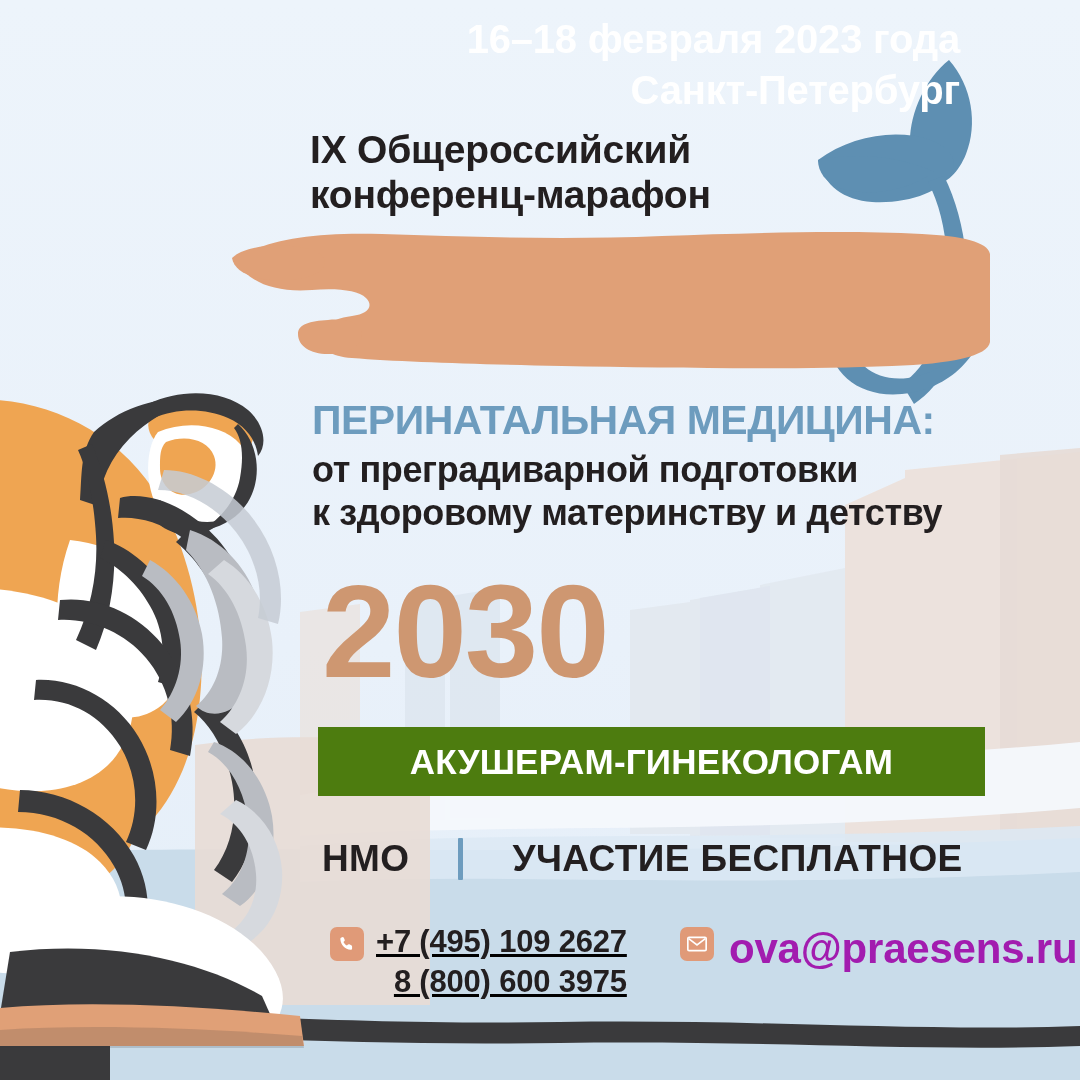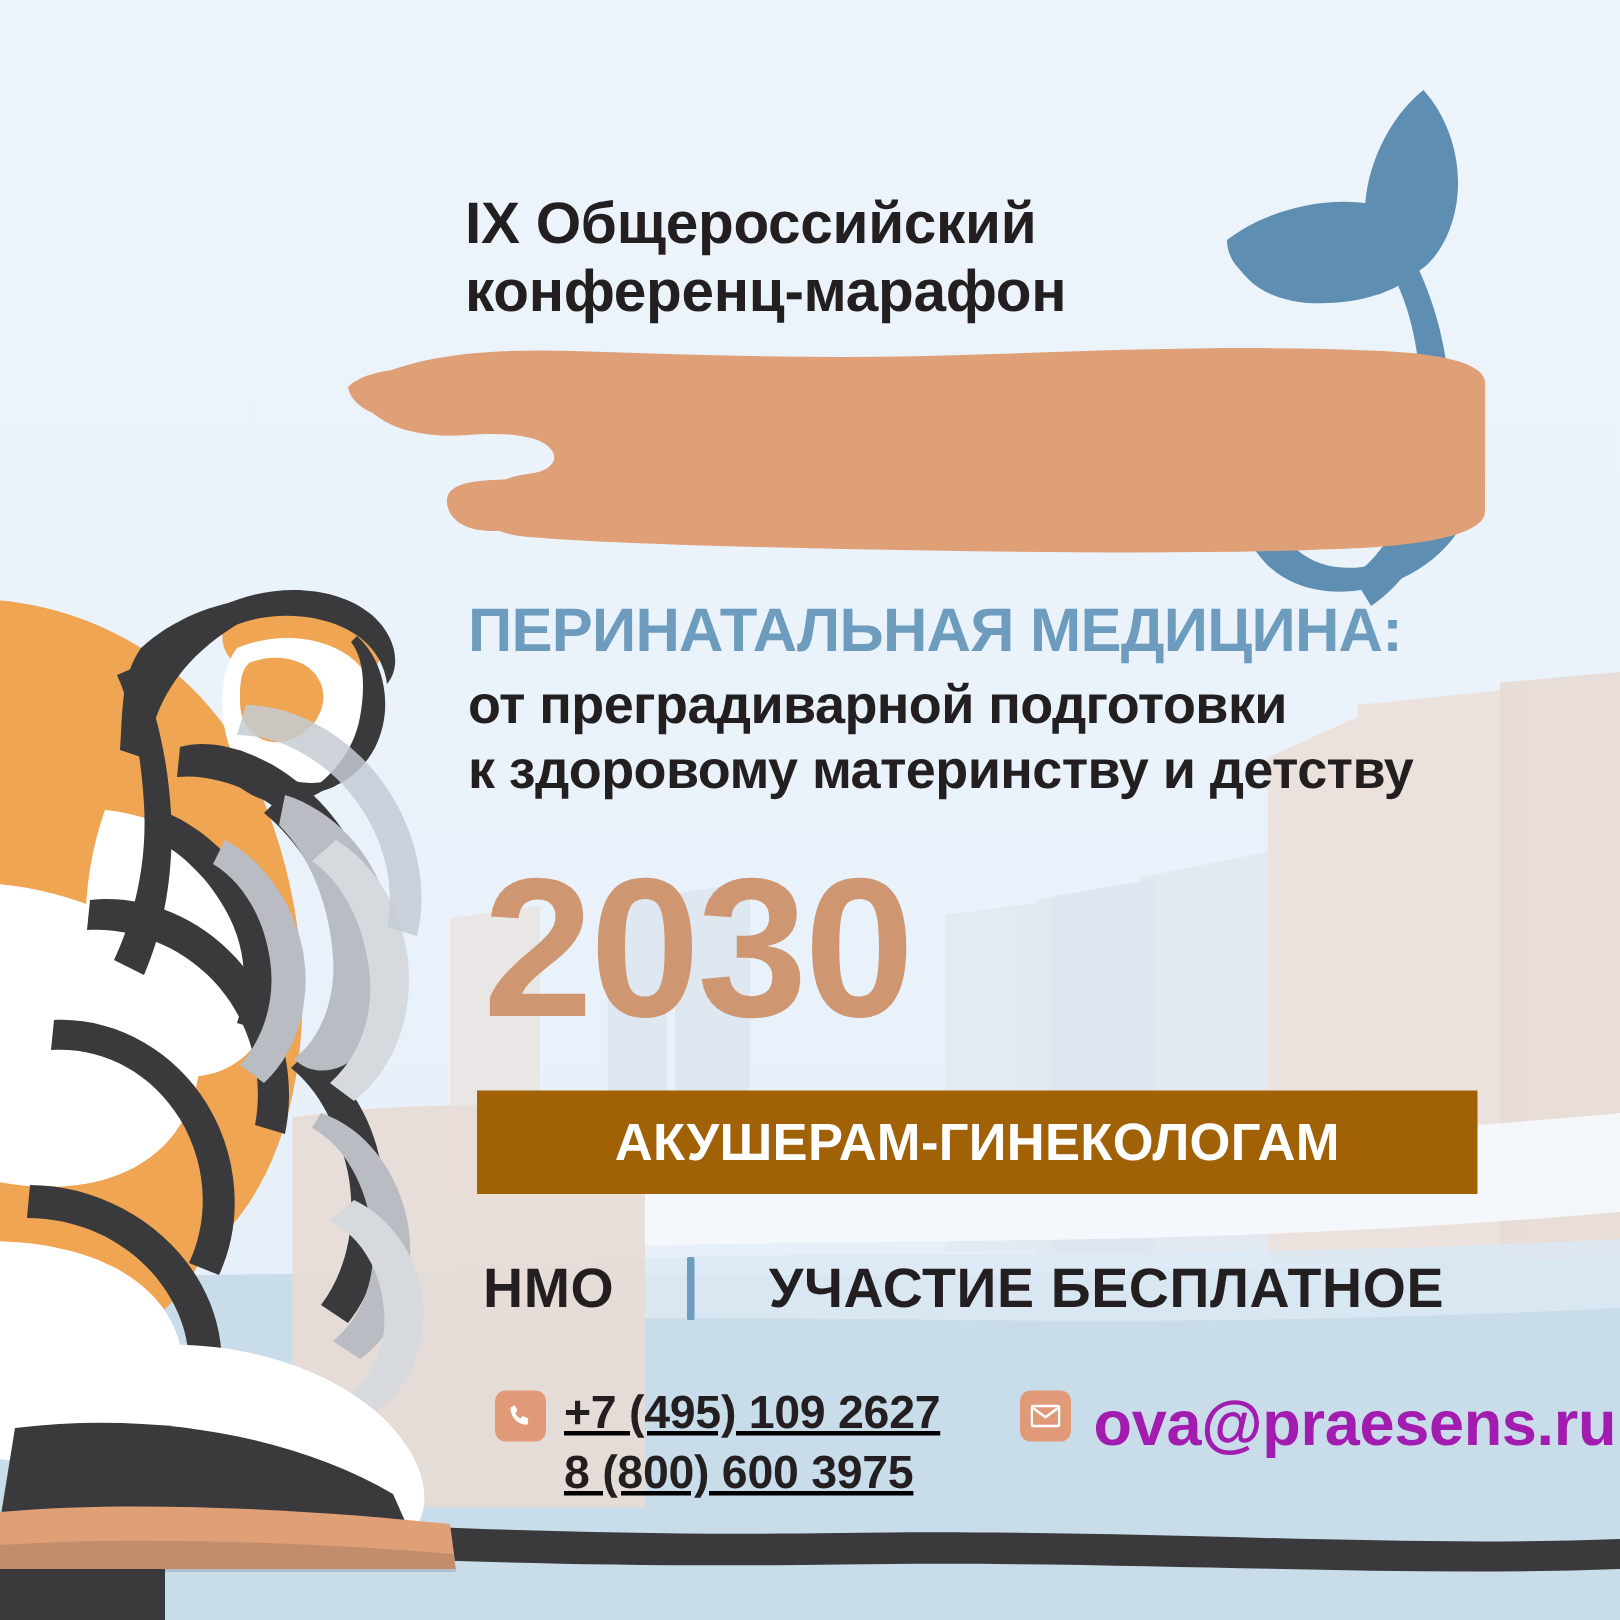--- a/index.html
+++ b/index.html
@@ -51,21 +51,21 @@
   
   .big-year{
     position:absolute;left:322px;top:566px;
     font-size:132px;line-height:1;font-weight:700;color:#CE9771;
     letter-spacing:-2px;
   }
 
   
   .red-banner{
     position:absolute;left:318px;top:727px;width:667px;height:69px;
-    background:#a16207;display:flex;align-items:center;justify-content:center;
+    background:#4d7c0f;display:flex;align-items:center;justify-content:center;
   }
   .red-banner-label{
     color:#ffffff;font-weight:700;font-size:35px;letter-spacing:0.2px;
     white-space:nowrap;
   }
 
   
   .nmo-row{
     position:absolute;left:322px;top:838px;display:flex;align-items:center;gap:16px;
   }
@@ -92,21 +92,21 @@
   .ctext{
     margin-left:15px;color:#a21caf;font-weight:700;font-size:42px;
     line-height:1.30;white-space:nowrap;letter-spacing:-0.2px;text-align:right;
   }
   .phone-block{display:flex;}
   .phone-nums{margin-left:12px;text-decoration:underline;}
   .phone-nums span{
     display:block;color:#231F20;font-weight:700;font-size:31px;
     line-height:1.30;white-space:nowrap;letter-spacing:-0.2px;
   }
-  .phone-nums .p2{}
+  .phone-nums .p2{text-align:right;}
   .mail-block{position:absolute;left:350px;top:0;display:flex;}
 </style>
 </head>
 <body>
 
 <div id="poster">
 
   <div class="bg-layer">
     <svg class="bg-svg" viewBox="0 0 1080 1080" xmlns="http://www.w3.org/2000/svg" aria-hidden="true">
       <defs>
@@ -229,20 +229,24 @@
       <path d="M0 36 C10 26 34 22 60 24 C84 26 96 34 92 44 C88 54 64 60 38 58 C16 56 2 48 0 36 Z" fill="#E0A077"></path>
       <path d="M96 98 C116 96 130 102 130 112 C130 124 116 132 96 132 C78 132 66 124 66 112 C66 102 78 99 96 98 Z" fill="#E0A077"></path>
     </svg>
   </div>
 
   <div class="conf-title">
     <span>IX Общероссийский</span>
     <span class="l2">конференц-марафон</span>
   </div>
 
+  <div class="date-text">
+    <span class="dline">16–18 февраля 2023 года</span>
+    <span class="dline">Санкт-Петербург</span>
+  </div>
 
   <div class="main-head">
     <span class="mh1">ПЕРИНАТАЛЬНАЯ МЕДИЦИНА:</span>
     <span class="mh2">от преградиварной подготовки</span>
     <span class="mh3">к здоровому материнству и детству</span>
   </div>
 
   <div class="big-year">2030</div>
 
   <div class="red-banner">

